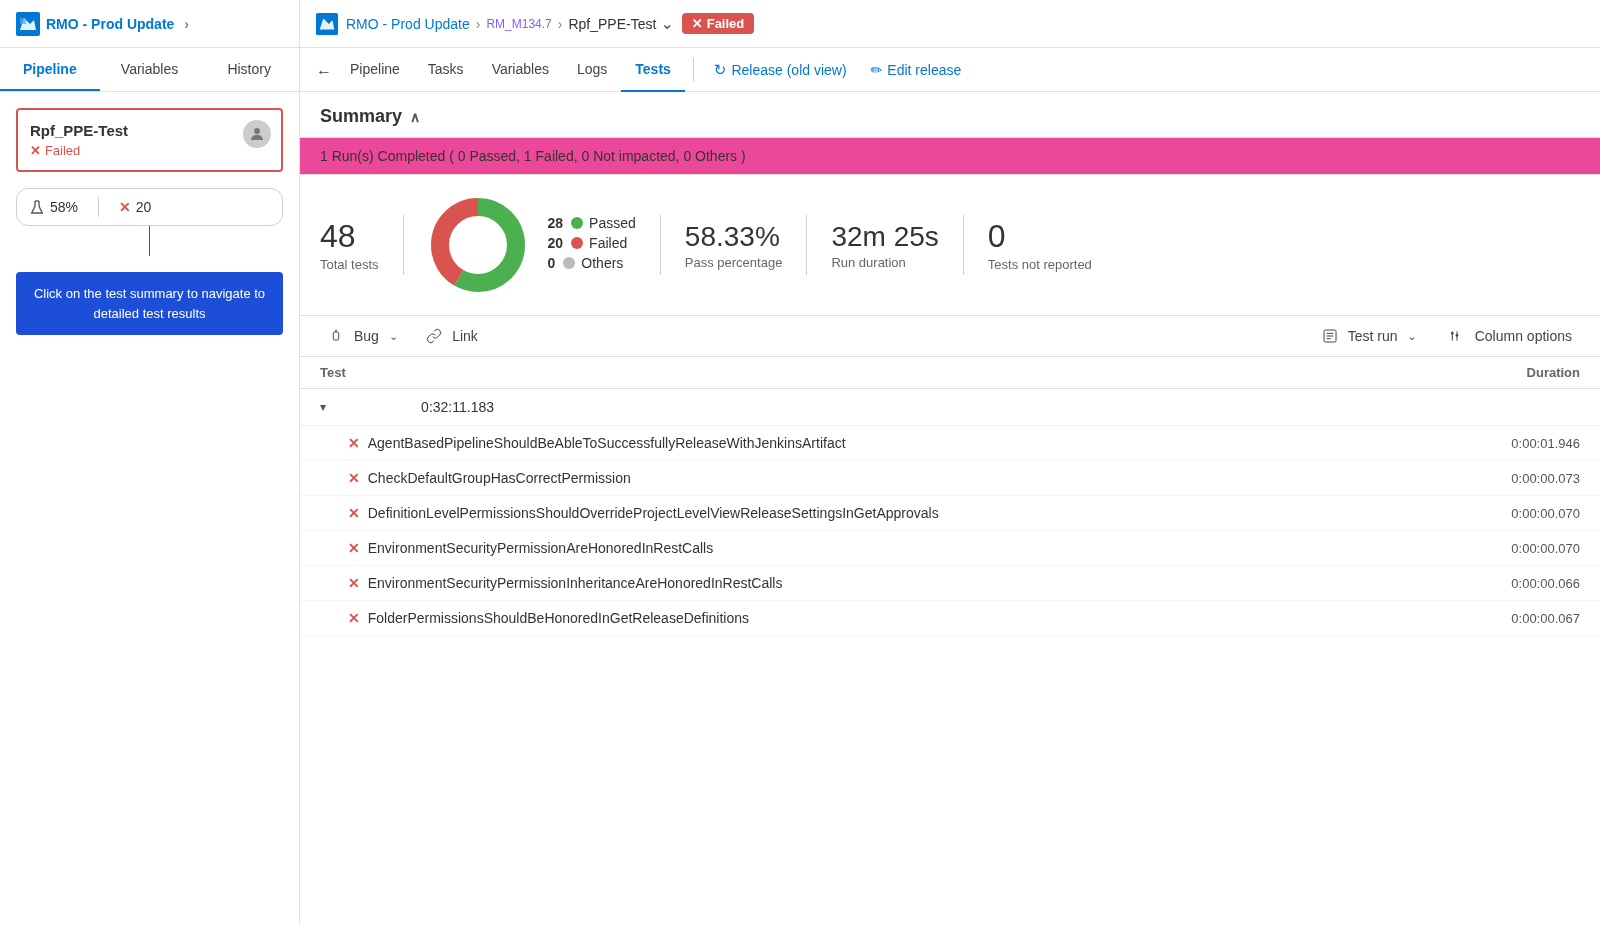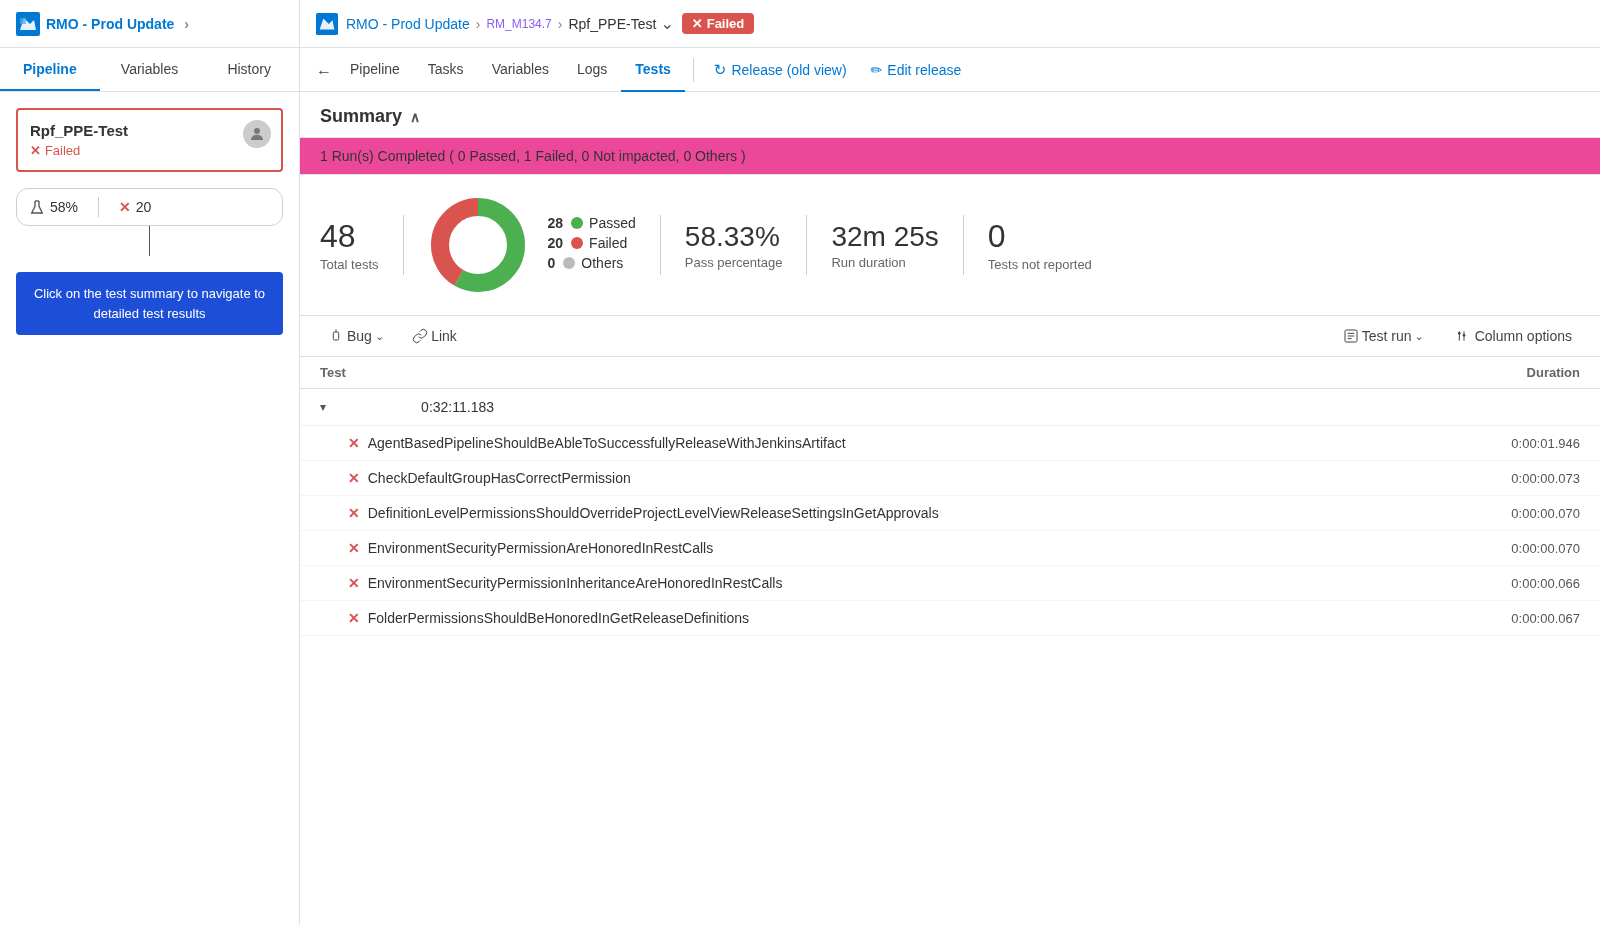--- a/index.html
+++ b/index.html
@@ -159,21 +159,21 @@
     .legend-num { font-weight: 600; margin-right: 2px; }
 
     
     .test-toolbar {
       display: flex; align-items: center;
       padding: 8px 20px;
       border-bottom: 1px solid #e0e0e0;
       gap: 12px;
     }
     .toolbar-btn {
-      display: flex; align-items: center; gap: 3px;
+      display: flex; align-items: center; gap: 10px;
       font-size: 14px; color: #444; cursor: pointer;
       padding: 4px 8px; border-radius: 2px;
     }
     .toolbar-right { margin-left: auto; display: flex; align-items: center; gap: 16px; }
 
     
     .test-table { flex: 1; overflow-y: auto; }
     .test-table-header {
       display: flex; padding: 8px 20px;
       border-bottom: 1px solid #e0e0e0;

